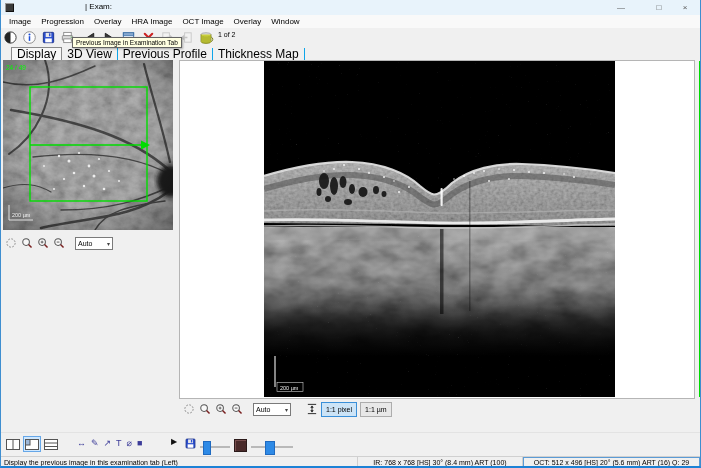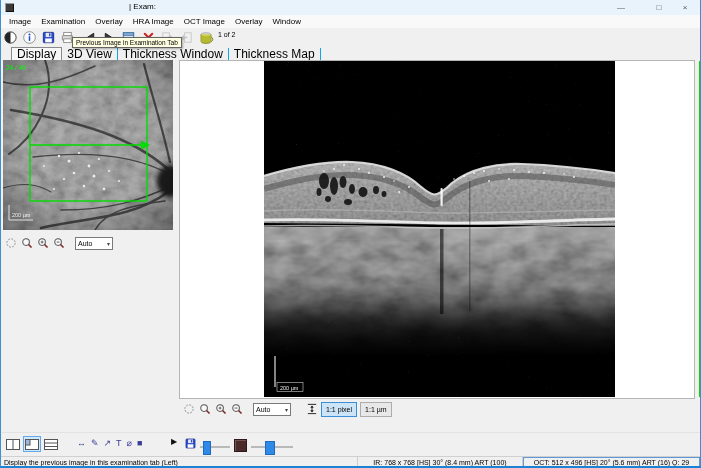--- a/index.html
+++ b/index.html
@@ -4,21 +4,21 @@
 <style>
   html,body{margin:0;padding:0;background:#555;}
   #app{position:relative;width:701px;height:468px;background:#f0f0f0;
        font-family:"Liberation Sans",sans-serif;color:#000;overflow:hidden;
        border-left:1px solid #3e8ed0;border-right:1px solid #3e8ed0;border-bottom:2px solid #1c82d6;
        box-sizing:border-box;}
   
   #titlebar{position:absolute;left:0;top:0;width:100%;height:15px;background:#e8f3fb;font-size:8px;}
   #win-icon{position:absolute;left:4px;top:3px;width:9px;height:9px;background:#3a3a3a;
             box-shadow:inset 1px 1px 0 #9a9a9a, inset -1px -1px 0 #111;}
-  .t-exam{position:absolute;left:84px;top:2px;white-space:pre;margin-left:44px;}
+  .t-exam{position:absolute;left:84px;top:2px;white-space:pre;}
   .t-val{position:absolute;left:203px;top:3px;white-space:pre;}
   .win-ctl{position:absolute;top:0;width:24px;height:15px;text-align:center;font-size:8px;
            line-height:15px;color:#555;}
   #ctl-min{left:608px;} #ctl-max{left:646px;} #ctl-close{left:672px;}
   
   #menubar{position:absolute;left:0;top:15px;width:100%;height:13px;background:#f9f9f9;
            display:flex;align-items:center;padding-left:3px;font-size:8px;}
   .menu-item{padding:0 5px;line-height:13px;}
   
   #toolbar{position:absolute;left:0;top:28px;width:100%;height:19px;background:#f0f0f0;}
@@ -79,21 +79,21 @@
   <div id="titlebar">
     <div id="win-icon"></div>
     <span class="t-exam">| Exam:</span>
     <div class="win-ctl" id="ctl-min">—</div>
     <div class="win-ctl" id="ctl-max">□</div>
     <div class="win-ctl" id="ctl-close">×</div>
   </div>
 
   <div id="menubar">
     <span class="menu-item">Image</span>
-    <span class="menu-item">Examination</span>
+    <span class="menu-item">Progression</span>
     <span class="menu-item">Overlay</span>
     <span class="menu-item">HRA Image</span>
     <span class="menu-item">OCT Image</span>
     <span class="menu-item">Overlay</span>
     <span class="menu-item">Window</span>
   </div>
 
   <div id="toolbar">
     <div class="tbtn" style="left:1px">
       <svg width="15" height="15" viewBox="0 0 16 16">
@@ -166,21 +166,21 @@
         </svg>
     </div>
     <span id="page-ind">1 of 2</span>
   </div>
 
   <div id="tooltip">Previous Image in Examination Tab</div>
 
   <div id="tabrow">
     <span class="tab active">Display</span>
     <span class="tab">3D View</span>
-    <span class="tab">Thickness Window</span>
+    <span class="tab">Previous Profile</span>
     <span class="tab">Thickness Map</span>
   </div>
 
   <div id="fundus-panel">
     <svg width="170" height="170" viewBox="0 0 170 170">
       <defs>
         <filter id="f-mottle" x="-5%" y="-5%" width="110%" height="110%">
           <feTurbulence type="fractalNoise" baseFrequency="0.08 0.1" numOctaves="4" seed="4"></feTurbulence>
           <feColorMatrix type="saturate" values="0"></feColorMatrix>
           <feComponentTransfer>

